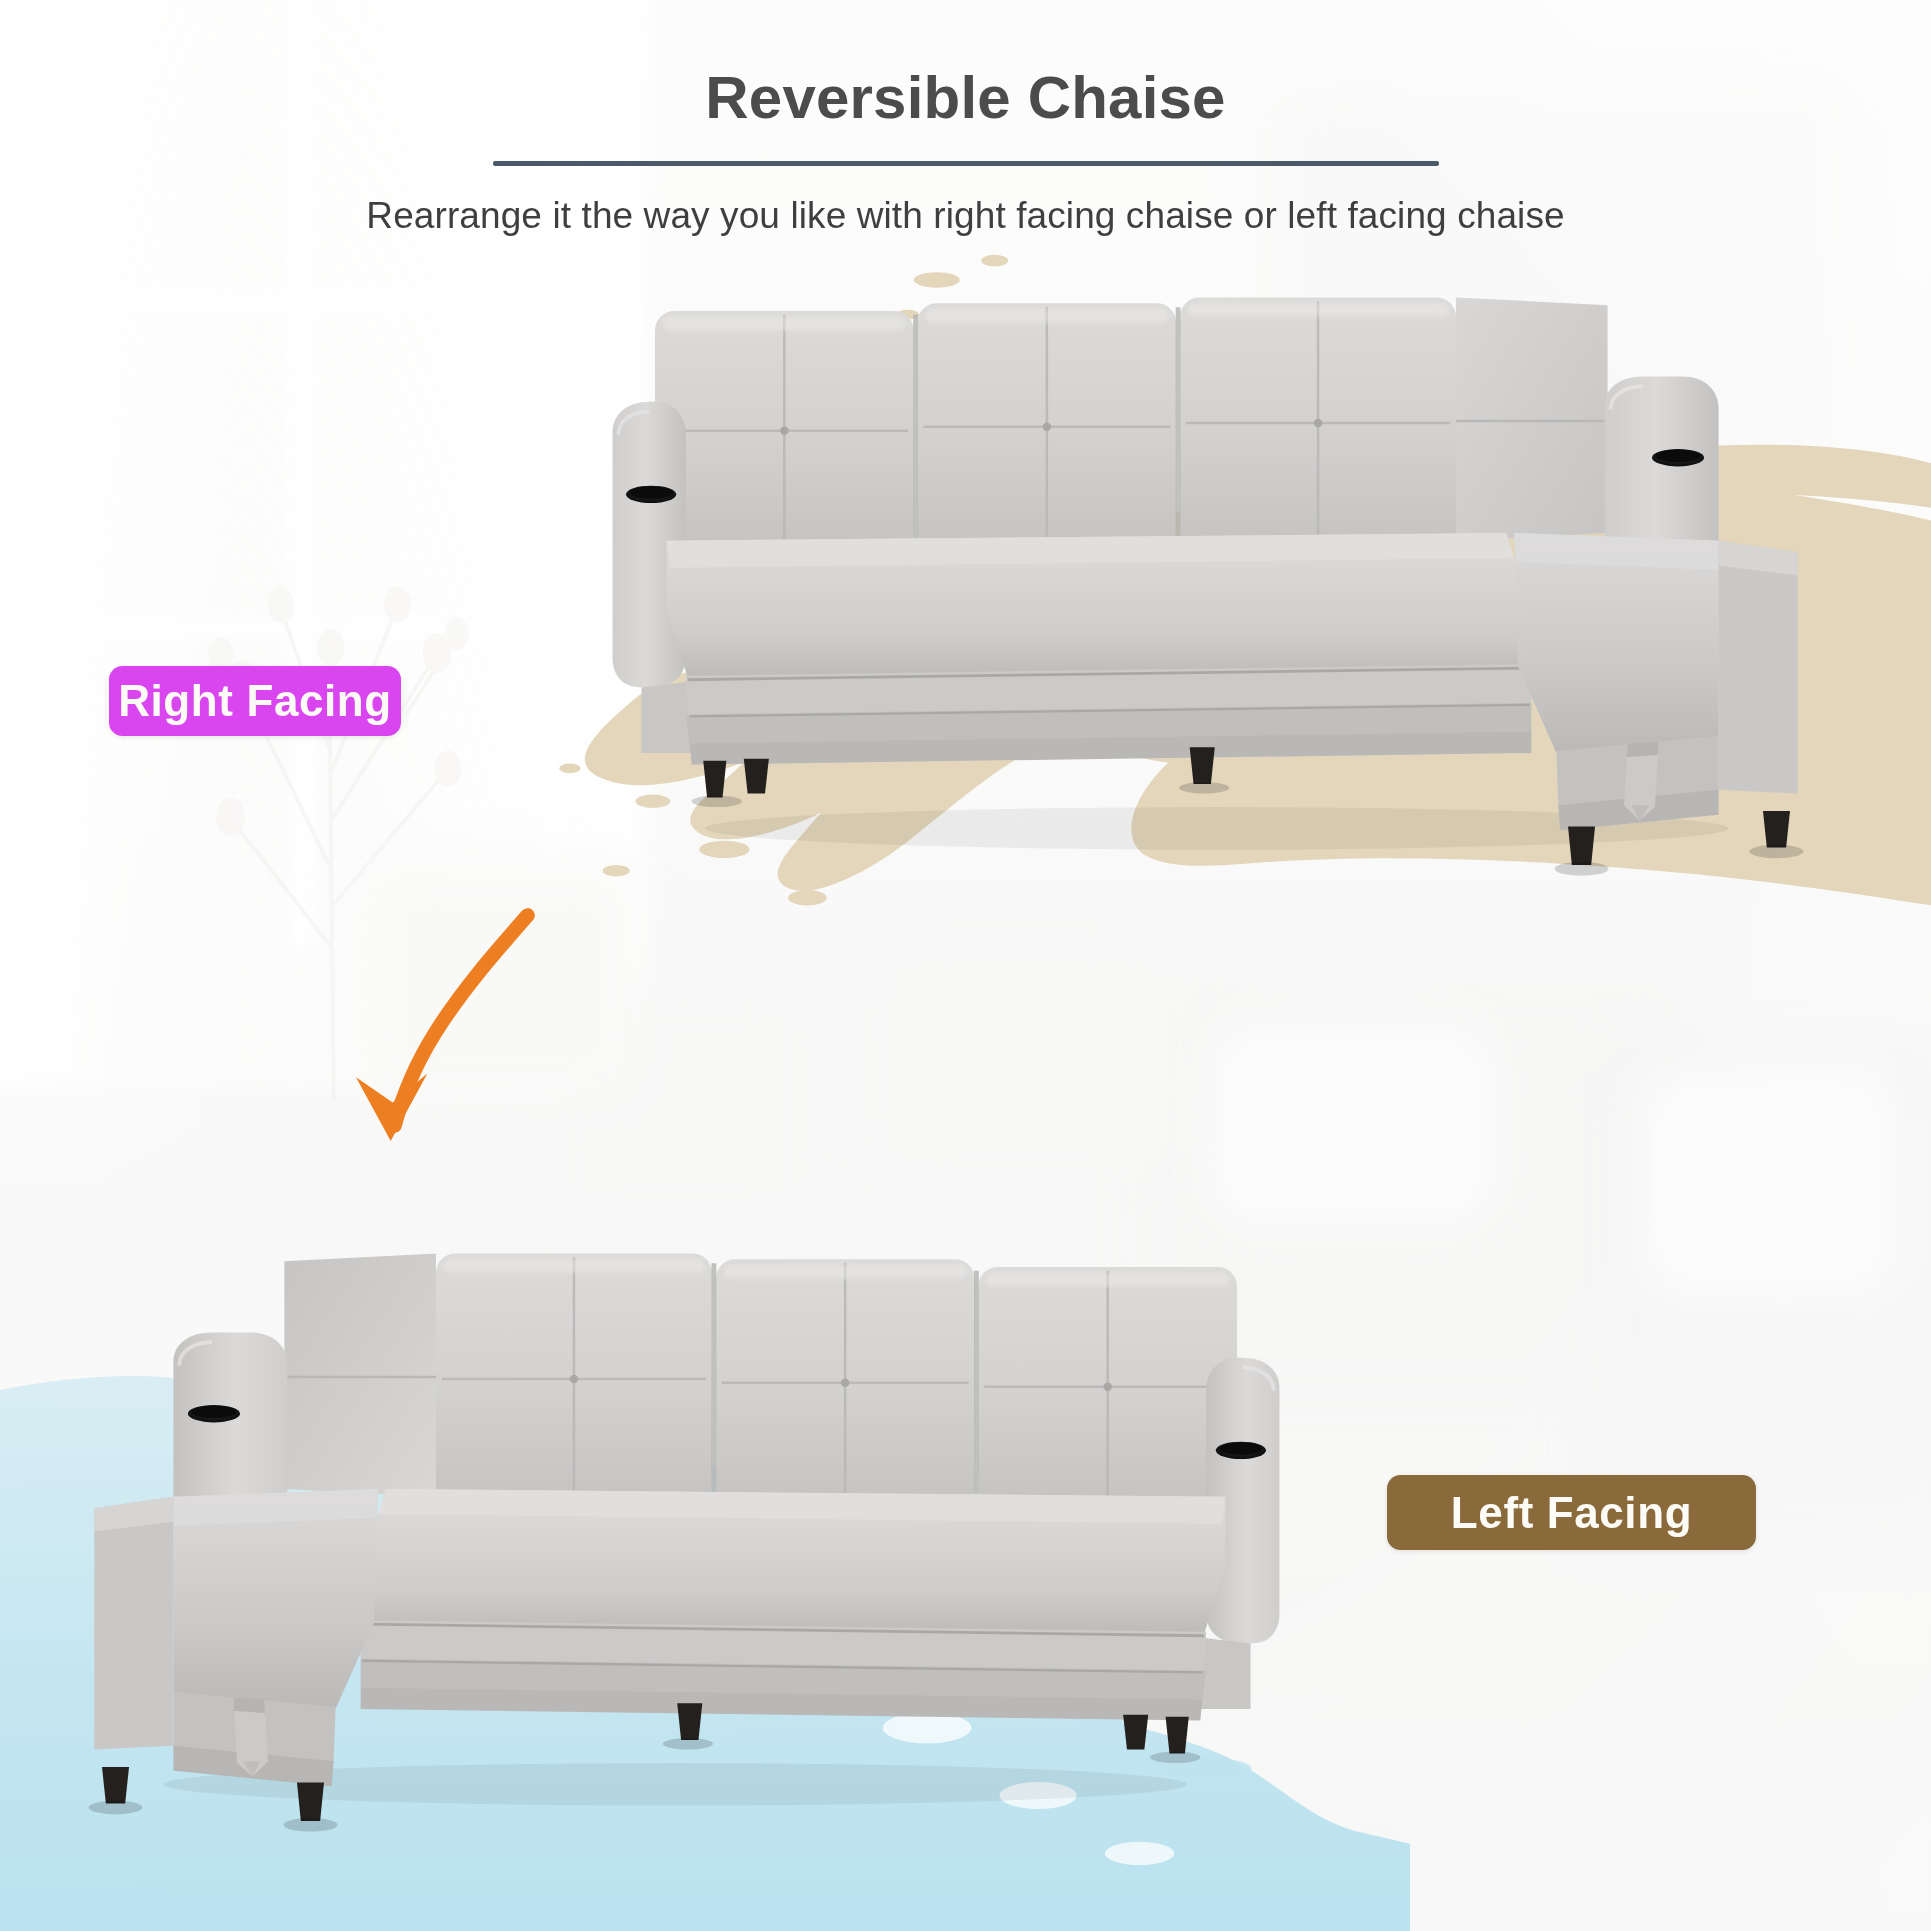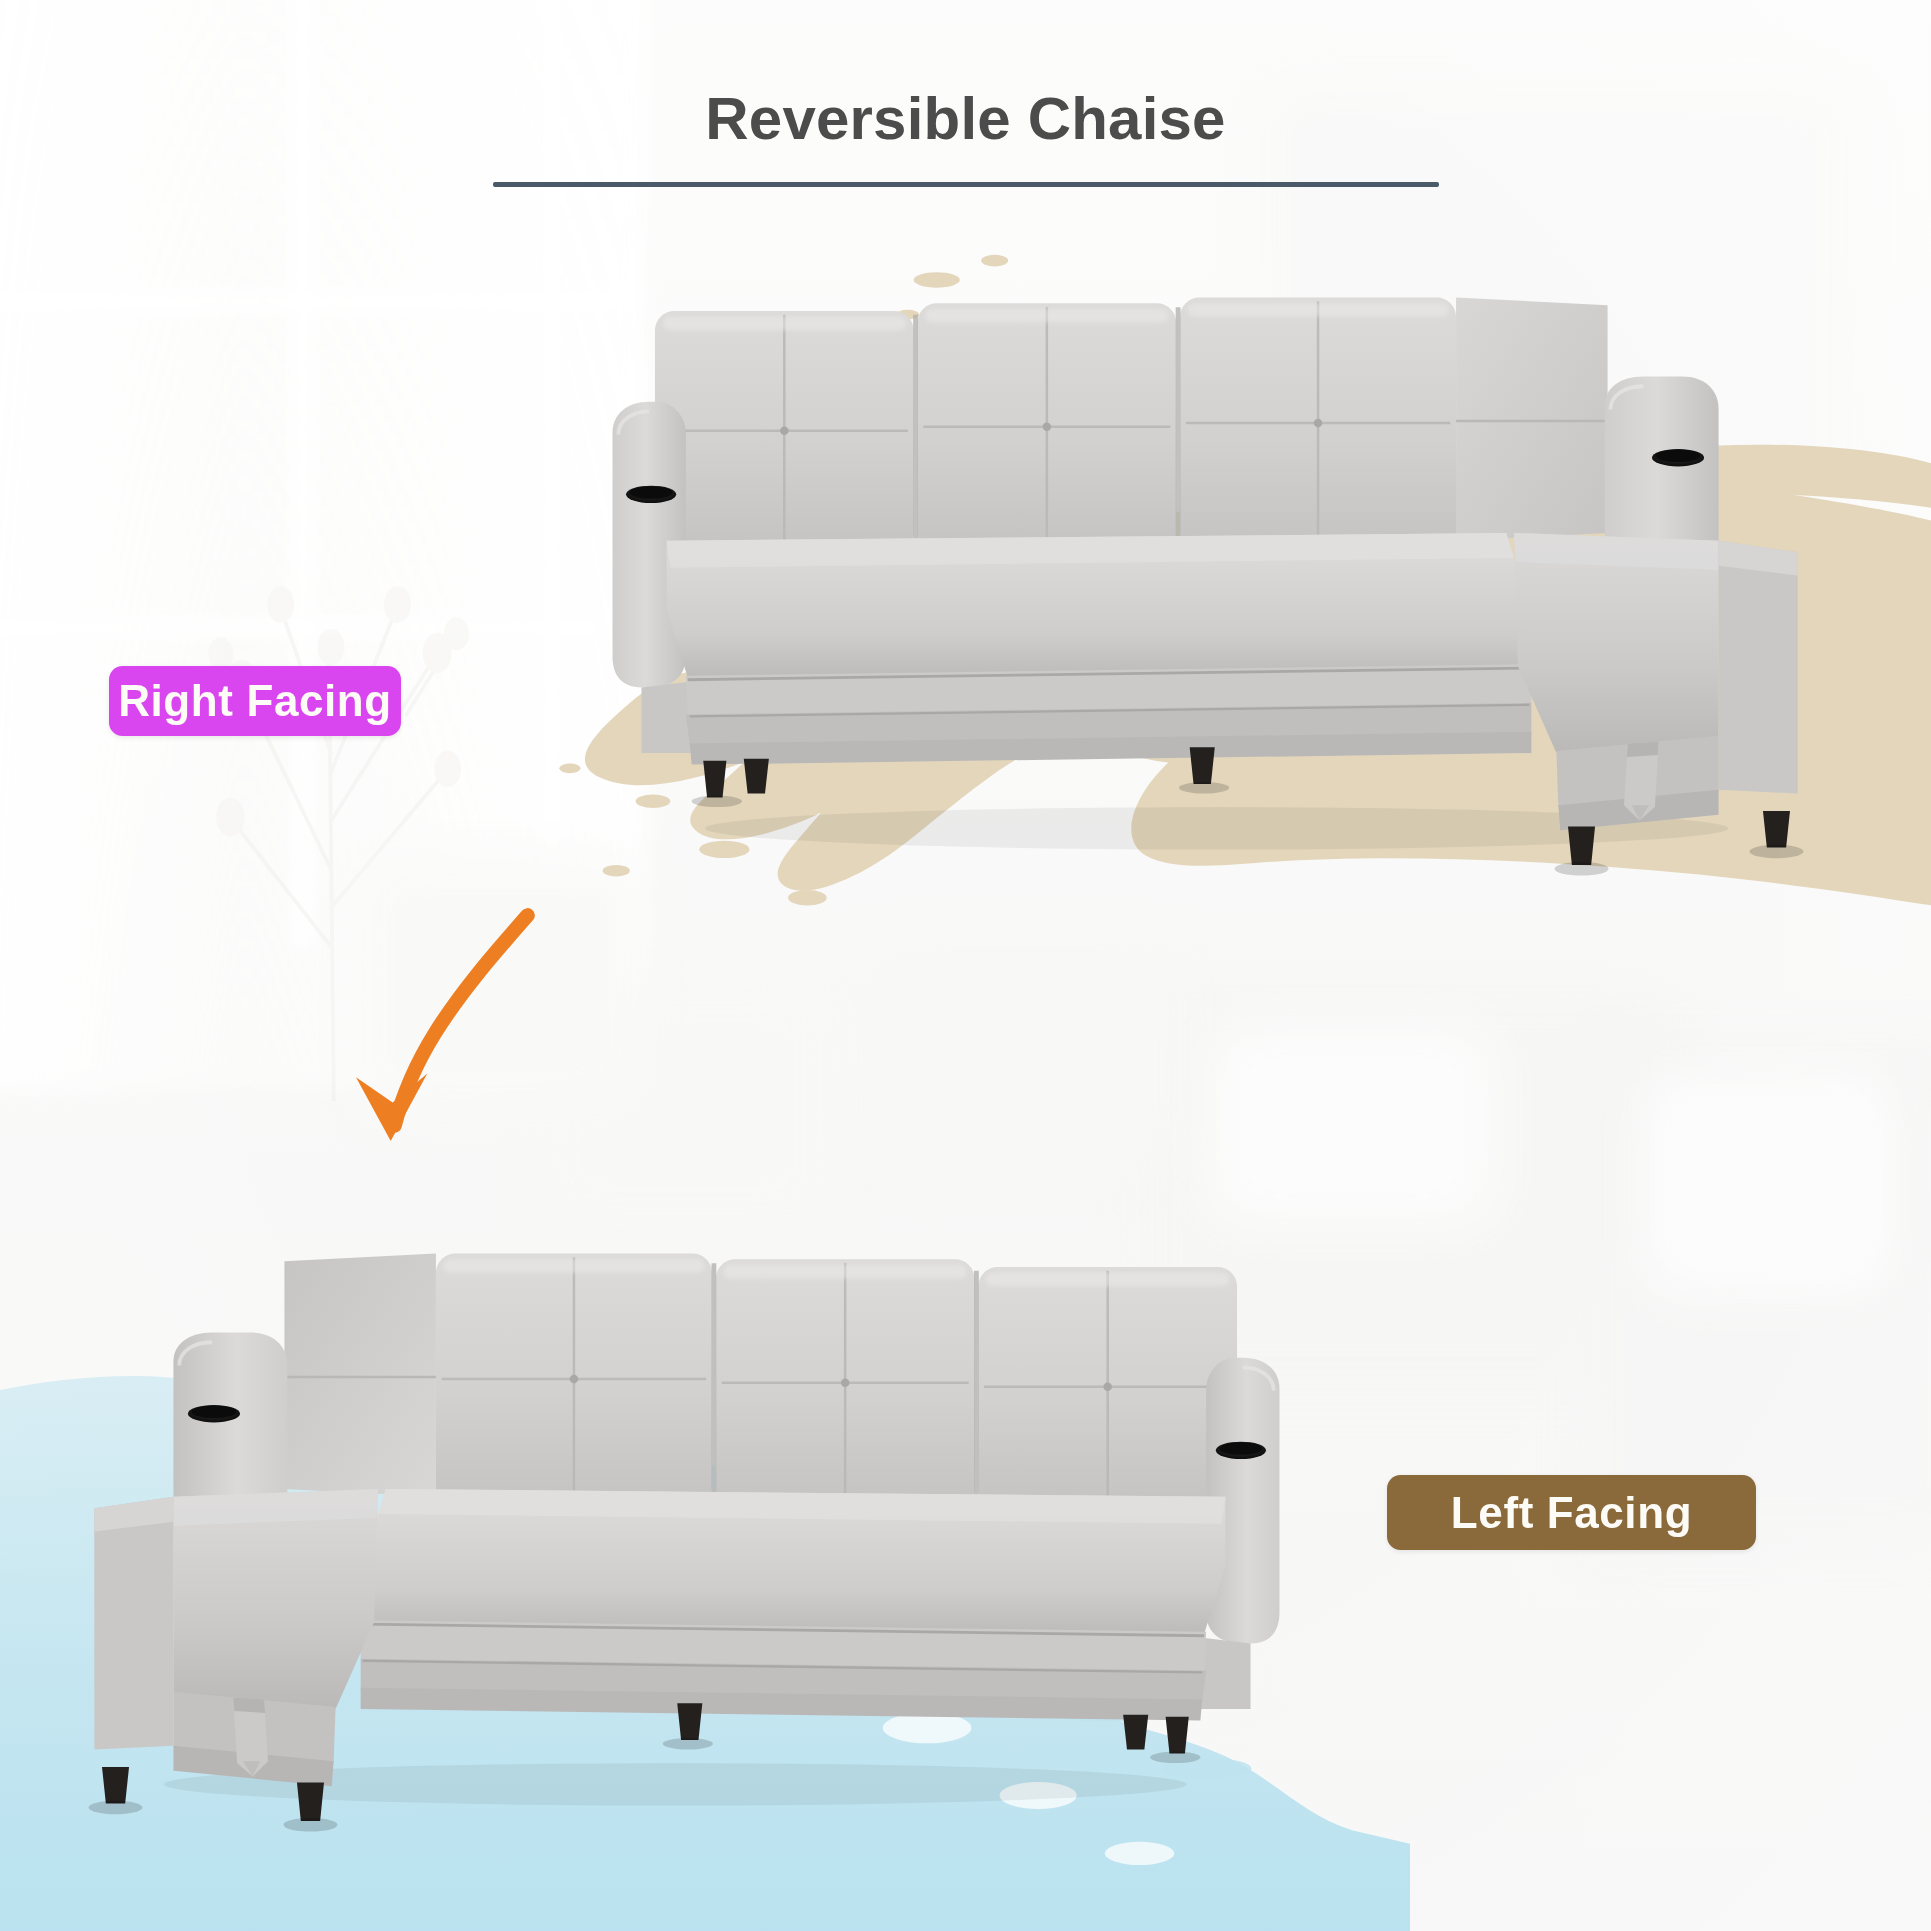--- a/index.html
+++ b/index.html
@@ -25,21 +25,21 @@
   }
   .mullion{position:absolute;background:rgba(255,255,255,.85);filter:blur(6.8px);}
   .room-blob{position:absolute;border-radius:39px;filter:blur(25px);}
   .fog{position:absolute;inset:0;background:rgba(255,255,255,.40);}
   .vignette{position:absolute;inset:0;background:radial-gradient(ellipse at 50% 45%,rgba(255,255,255,0) 45%,rgba(255,255,255,.35) 100%);}
 
   
   .header{position:absolute;left:0;top:0;width:1931px;text-align:center;}
   .title{
     font-size:60px;font-weight:700;color:#4c4c4c;letter-spacing:0.2px;
-    line-height:1;margin:0;padding-top:89px;
+    line-height:1;margin:0;padding-top:68px;
     font-family:"Liberation Sans","DejaVu Sans",sans-serif;
   }
   .title-rule{
     width:946px;height:4.8px;background:#4a5a68;margin:33px auto 0;border-radius:1.9px;
   }
   .subtitle{
     margin:29px auto 0;font-size:37px;font-weight:500;color:#3f3f3f;
     letter-spacing:0.1px;white-space:nowrap;
   }
 
@@ -165,20 +165,21 @@
       <ellipse cx="960" cy="470" rx="46" ry="16"></ellipse>
       <ellipse cx="1075" cy="540" rx="40" ry="14"></ellipse>
       <ellipse cx="1180" cy="600" rx="36" ry="12"></ellipse>
       <ellipse cx="845" cy="405" rx="34" ry="12"></ellipse>
     </g>
   </svg>
 
   <div class="header">
     <h1 class="title" style="color: rgb(76, 76, 76);">Reversible Chaise</h1>
     <div class="title-rule" style="background: rgb(74, 90, 104);"></div>
+    <div class="subtitle" style="color: rgb(63, 63, 63);">Rearrange it the way you like with right facing chaise or left facing chaise</div>
   </div>
 
   <div class="sofa" id="sofa-top">
     <svg viewBox="0 0 1320 640">
       <defs>
         <linearGradient id="fabA" x1="0" y1="0" x2="0" y2="1">
           <stop offset="0%" stop-color="#dcdbda"></stop>
             <stop offset="55%" stop-color="#d2d1d0"></stop>
             <stop offset="100%" stop-color="#c4c3c2"></stop>
         </linearGradient>

